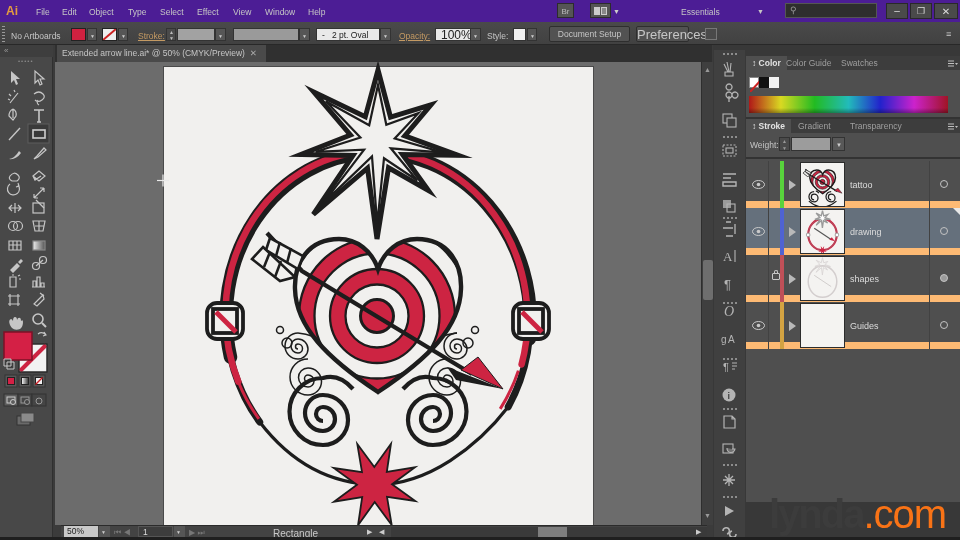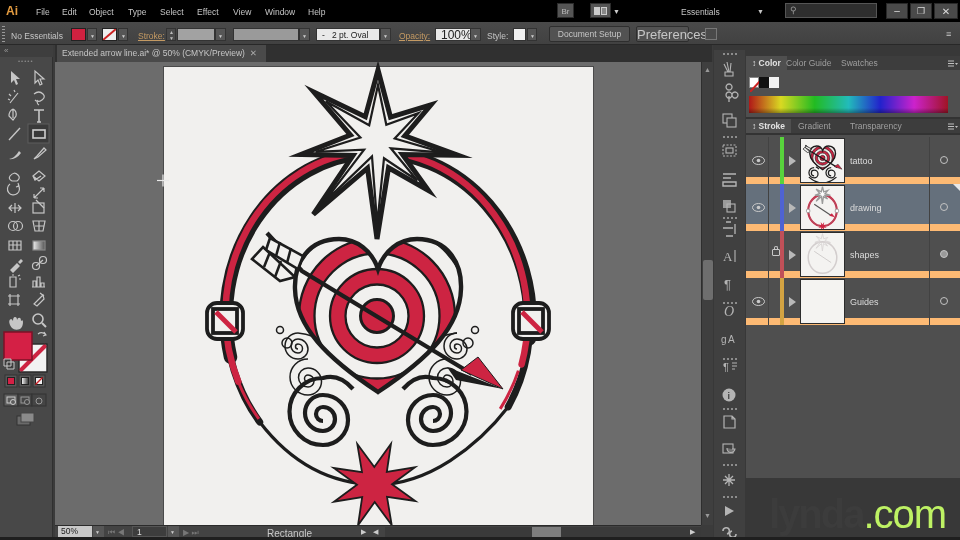--- a/index.html
+++ b/index.html
@@ -1,37 +1,37 @@
 <!DOCTYPE html>
 <html><head>
 <meta charset="utf-8">
 <style>
 html,body{margin:0;padding:0;background:#222;}
 *{box-sizing:border-box;}
 #app{position:relative;width:960px;height:540px;overflow:hidden;font-family:"Liberation Sans",sans-serif;background:#3b3b3b;}
 .abs{position:absolute;}
 
-#menubar{left:0;top:0;width:960px;height:26px;background:#000000;border-bottom:1px solid #2a2a2a;color:#c6c6c6;font-size:8.5px;}
+#menubar{left:0;top:0;width:960px;height:26px;background:#4c1d95;border-bottom:1px solid #2a2a2a;color:#c6c6c6;font-size:8.5px;}
 #menubar .mi{position:absolute;top:7px;}
 #ailogo{left:6px;top:4px;width:20px;height:18px;color:#e39b40;font-weight:bold;font-size:12px;}
 
 #ctrlbar{left:0;top:22px;width:960px;height:23px;background:linear-gradient(#4a4a4a,#414141);border-bottom:1px solid #282828;color:#c6c6c6;font-size:8.5px;}
 .goldlbl{color:#c49a63;text-decoration:underline;font-size:8.5px;}
 
 #tabbar{left:55px;top:45px;width:657px;height:17px;background:#303030;}
 #doctab{position:absolute;left:2px;top:0px;width:209px;height:17px;background:#4a4a4a;color:#c6c6c6;font-size:8.5px;line-height:17px;text-align:left;padding-left:5px;white-space:nowrap;}
 
 #toolbar{left:0;top:45px;width:53px;height:495px;background:#484848;border-right:1px solid #303030;}
 #tooltop{position:absolute;left:0;top:0;width:53px;height:12px;background:#3e3e3e;color:#9a9a9a;font-size:8px;line-height:12px;padding-left:4px;}
 
 #canvas{left:55px;top:62px;width:646px;height:463px;background:#6c6c6c;overflow:hidden;}
 #artboard{position:absolute;left:109px;top:5px;width:429px;height:470px;background:#f1f0ee;box-shadow:0 0 0 1px #4a4a4a;}
 
 #vscroll{left:701px;top:62px;width:12px;height:463px;background:#3f3f3f;border-left:1px solid #2e2e2e;}
-#statusbar{left:55px;top:525px;width:646px;height:12px;background:#434343;border-top:1px solid #2b2b2b;color:#bdbdbd;font-size:8.5px;}
+#statusbar{left:61px;top:525px;width:646px;height:12px;background:#434343;border-top:1px solid #2b2b2b;color:#bdbdbd;font-size:8.5px;}
 #botstrip{left:0;top:537px;width:960px;height:3px;background:#1f1f1f;}
 
 #dock{left:713px;top:45px;width:247px;height:492px;background:#383838;}
 #iconstrip{position:absolute;left:1px;top:5px;width:31px;height:487px;background:#404040;color:#b5b5b5;}
 #panels{position:absolute;left:33px;top:11px;width:214px;height:481px;}
 .ptabs{position:relative;height:14px;background:#3d3d3d;font-size:8.5px;color:#9f9f9f;text-align:right;}
 .ptab-act{position:absolute;top:0;height:14px;background:#4f4f4f;color:#e2e2e2;font-weight:bold;line-height:14px;padding:0 6px;}
 .ptab{position:absolute;top:0;height:14px;line-height:14px;}
 .pmenu{position:absolute;right:3px;top:4px;width:10px;height:7px;color:#c0c0c0;}
 .pbody{position:relative;background:#4f4f4f;}
@@ -72,21 +72,21 @@
     <div class="mi" style="left:757px;font-size:7px;top:8px;">▼</div>
     <div class="abs" style="left:785px;top:3px;width:92px;height:15px;background:#2e2e2e;border:1px solid #555;"></div>
     <div class="abs" style="left:790px;top:5px;color:#999;font-size:9px;">⚲</div>
     <div class="abs" style="left:886px;top:3px;width:22px;height:16px;background:#4a4a4a;border:1px solid #292929;color:#ddd;text-align:center;font-size:10px;line-height:14px;">–</div>
     <div class="abs" style="left:910px;top:3px;width:22px;height:16px;background:#4a4a4a;border:1px solid #292929;color:#ddd;text-align:center;font-size:9px;line-height:15px;">❐</div>
     <div class="abs" style="left:934px;top:3px;width:24px;height:16px;background:#4a4a4a;border:1px solid #292929;color:#ddd;text-align:center;font-size:10px;line-height:15px;">✕</div>
   </div>
 
   <div id="ctrlbar" class="abs">
     <div class="abs" style="left:2px;top:4px;width:3px;height:16px;background-image:repeating-linear-gradient(#9a9a9a 0 1px,transparent 1px 3px);"></div>
-      <div class="abs" style="left:11px;top:9px;">No Essentials</div>
+      <div class="abs" style="left:11px;top:9px;">No Artboards</div>
     <div class="abs" style="left:71px;top:6px;width:15px;height:13px;background:#d02140;border:1px solid #222;"></div>
     <div class="abs" style="left:87px;top:6px;width:10px;height:13px;background:#565656;border:1px solid #333;">
         <span style="position:absolute;left:2px;top:4px;font-size:5px;color:#ccc;">▼</span>
       </div>
     <div class="abs" style="left:102px;top:6px;width:15px;height:13px;background:#eee;border:1px solid #222;"><svg width="13" height="11">
           <line x1="0" y1="11" x2="13" y2="0" stroke="#c22" stroke-width="2"></line>
         </svg></div>
     <div class="abs" style="left:118px;top:6px;width:10px;height:13px;background:#565656;border:1px solid #333;">
         <span style="position:absolute;left:2px;top:4px;font-size:5px;color:#ccc;">▼</span>
       </div>
@@ -415,20 +415,31 @@
 
       <div class="ptabs">
         <div class="ptab-act" style="left:0px;">↕ Stroke</div>
         <div class="ptab" style="left:52px;">Gradient</div>
         <div class="ptab" style="left:104px;">Transparency</div>
         <div class="pmenu"><svg width="11" height="8">
               <path d="M1 1h6M1 3.5h6M1 6h6" stroke="#c0c0c0"></path>
               <path d="M8 3l3 0-1.5 2z" fill="#c0c0c0"></path>
             </svg></div>
       </div>
+      <div class="pbody" style="height:24px;">
+        <div class="abs" style="left:4px;top:7px;color:#c5c5c5;font-size:8.5px;">Weight:</div>
+        <div class="abs" style="left:33px;top:4px;width:11px;height:14px;background:#4a4a4a;border:1px solid #333;">
+            <span style="position:absolute;left:2px;top:0px;font-size:5px;color:#999;">▲</span>
+            <span style="position:absolute;left:2px;top:7px;font-size:5px;color:#999;">▼</span>
+          </div>
+        <div class="abs" style="left:45px;top:4px;width:40px;height:14px;background:#9c9c9c;border:1px solid #333;"></div>
+        <div class="abs" style="left:86px;top:4px;width:13px;height:14px;background:#585858;border:1px solid #333;">
+            <span style="position:absolute;left:3px;top:4px;font-size:6px;color:#ccc;">▼</span>
+          </div>
+      </div>
       <div class="seam"></div>
 
       <div style="height:2px;background:#4f4f4f;"></div>
         <div id="lrows">
         <div class="lrow">
           <div class="eyecol">
               <svg class="eye" viewBox="0 0 13 9">
                 <ellipse cx="6.5" cy="4.5" rx="6" ry="4" fill="none" stroke="#c9c9c9"></ellipse>
                 <circle cx="6.5" cy="4.5" r="1.8" fill="#c9c9c9"></circle>
               </svg>
@@ -522,14 +533,14 @@
           <div class="lname">Guides</div>
           <div class="targcol">
               <div class="targ"></div>
             </div>
         </div>
       </div>
       <div class="pbody" style="height:153px;"></div>
     </div>
   </div>
 
-  <div class="abs" style="left:769px;top:492px;font-size:40px;color:#3c3c3c;font-weight:bold;letter-spacing:-2px;font-family:'Liberation Sans',sans-serif;">lynda<span style="font-weight:normal;color:#bef264;letter-spacing:-1px;">.com</span></div>
+  <div class="abs" style="left:769px;top:492px;font-size:40px;color:#3c3c3c;font-weight:bold;letter-spacing:-2px;font-family:'Liberation Sans',sans-serif;">lynda<span style="font-weight:normal;color:#f97316;letter-spacing:-1px;">.com</span></div>
 </div>
 
 </body></html>

